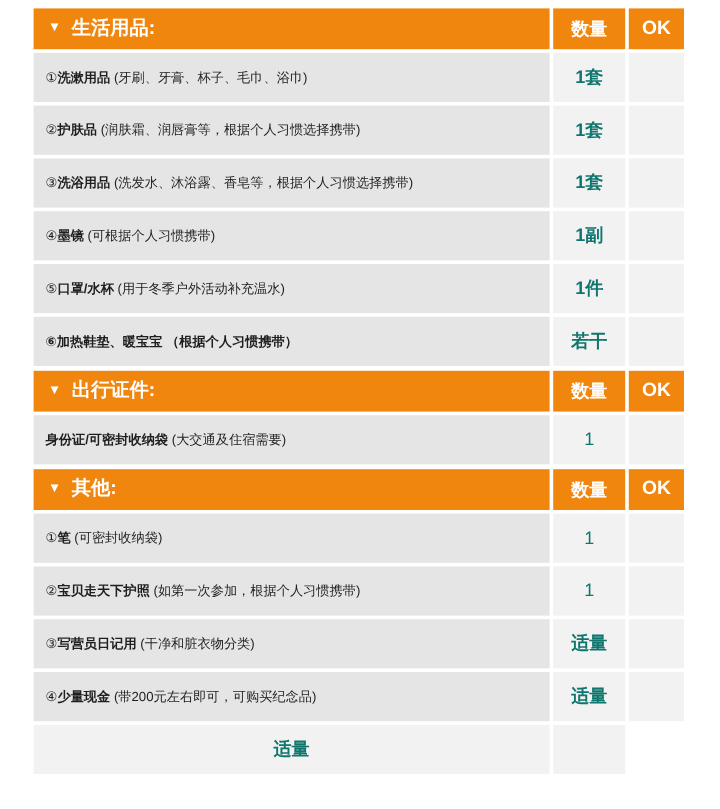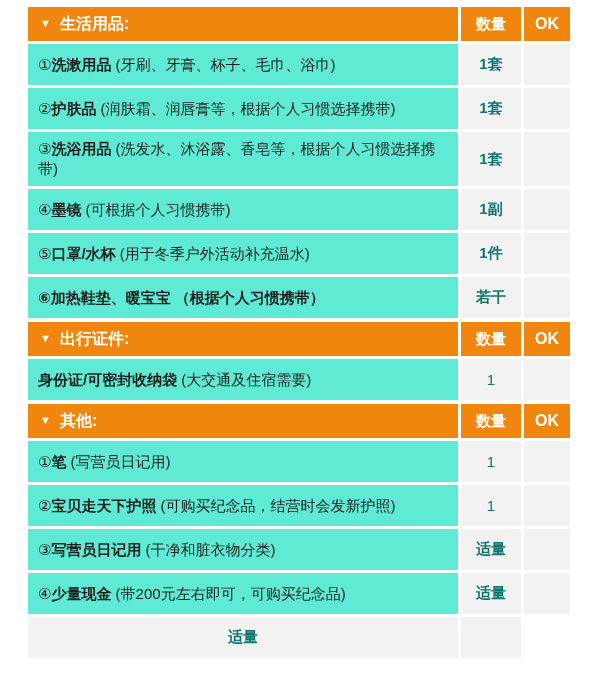--- a/index.html
+++ b/index.html
@@ -32,23 +32,23 @@
     color: #ffffff;
     font-weight: bold;
     min-height: 34px;
   }
   .cell {
     display: flex;
     align-items: center;
     min-height: 41px;
   }
   .item-cell {
-    background: #5eead4;
+    background: #e5e5e5;
     color: #1F1F1F;
-    font-size: 15px;
+    font-size: 11px;
     line-height: 20px;
     padding: 7px 10px;
     justify-content: flex-start;
   }
   .header-row .item-cell {
     font-size: 16px;
     padding: 4px 12px;
     line-height: 18px;
   }
   .qty-cell, .ok-cell {
@@ -154,28 +154,28 @@
         <div class="grid-row header-row">
           <div class="cell item-cell">
             <span class="triangle-icon">▼</span>
             <span class="section-title">其他:</span>
           </div>
           <div class="cell qty-cell">数量</div>
           <div class="cell ok-cell">OK</div>
         </div>
         <div class="grid-row">
           <div class="cell item-cell">
-            <span class="row-text"><span class="row-prefix">①</span><span class="row-title">笔</span><span class="row-desc"> (写营员日记用)</span></span>
+            <span class="row-text"><span class="row-prefix">①</span><span class="row-title">笔</span><span class="row-desc"> (可密封收纳袋)</span></span>
           </div>
           <div class="cell qty-cell">1</div>
           <div class="cell ok-cell"></div>
         </div>
         <div class="grid-row">
           <div class="cell item-cell">
-            <span class="row-text"><span class="row-prefix">②</span><span class="row-title">宝贝走天下护照</span><span class="row-desc"> (可购买纪念品，结营时会发新护照)</span></span>
+            <span class="row-text"><span class="row-prefix">②</span><span class="row-title">宝贝走天下护照</span><span class="row-desc"> (如第一次参加，根据个人习惯携带)</span></span>
           </div>
           <div class="cell qty-cell">1</div>
           <div class="cell ok-cell"></div>
         </div>
         <div class="grid-row">
           <div class="cell item-cell">
             <span class="row-text"><span class="row-prefix">③</span><span class="row-title">写营员日记用</span><span class="row-desc"> (干净和脏衣物分类)</span></span>
           </div>
           <div class="cell qty-cell qty-bold">适量</div>
           <div class="cell ok-cell"></div>

